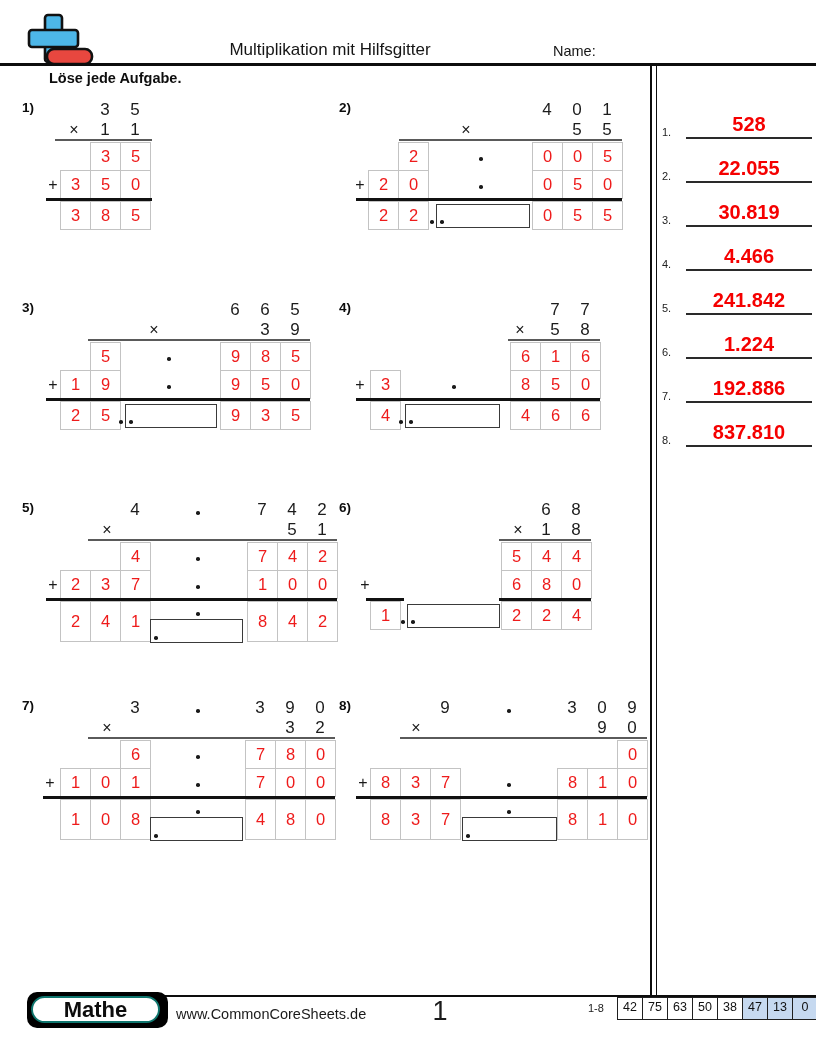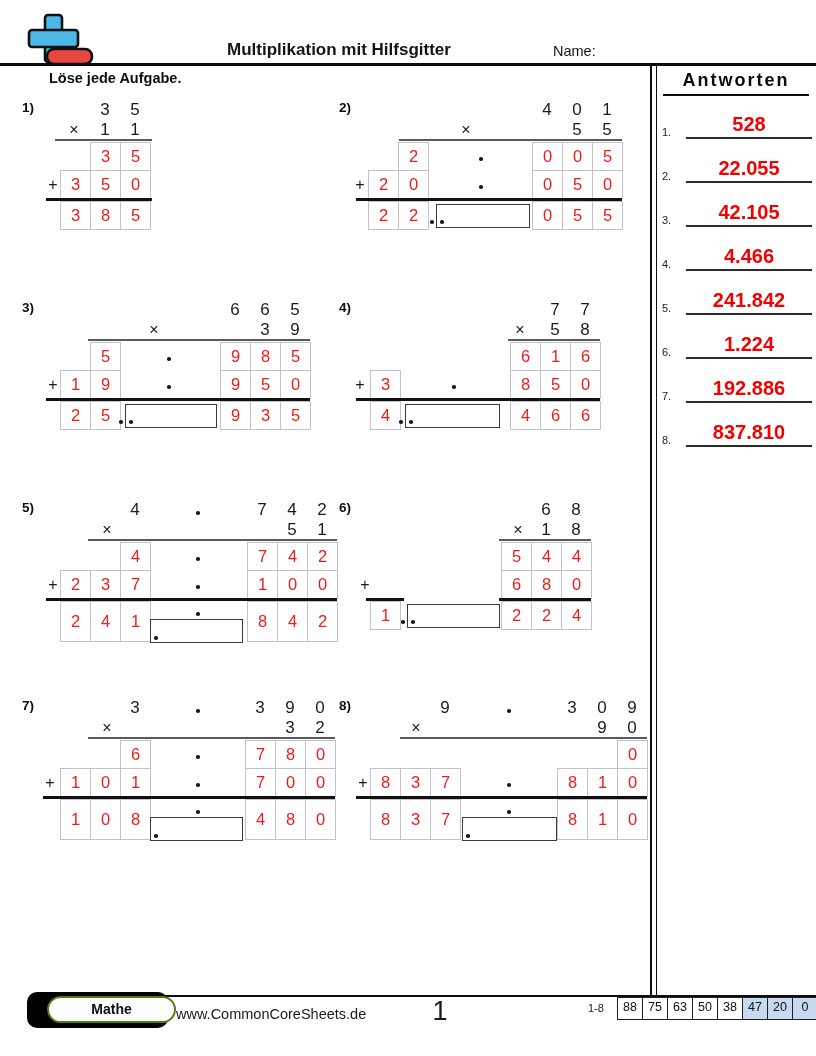--- a/index.html
+++ b/index.html
@@ -1,21 +1,21 @@
 <!DOCTYPE html>
 <html><head>
 <meta charset="utf-8">
 <style>
   html,body{margin:0;padding:0;background:#fff;}
   .page{position:relative;width:816px;height:1056px;background:#ffffff;overflow:hidden;
         font-family:"Liberation Sans",sans-serif;color:#111;}
   .abs{position:absolute;}
   
-  .page-title{position:absolute;left:159px;top:40px;width:360px;text-align:center;
-              font-size:17px;color:#151515;font-weight:bold;}
+  .page-title{position:absolute;left:150px;top:40px;width:360px;text-align:center;
+              font-size:17px;color:#151515;}
   .name-label{position:absolute;left:553px;top:43px;font-size:14.5px;color:#151515;}
   .answer-key{position:absolute;left:614px;top:40px;width:190px;text-align:center;
               font-size:17px;font-weight:bold;color:#f50000;}
   .header-rule{position:absolute;left:0;top:63px;width:816px;height:2.5px;background:#0d0d0d;}
   .instruction{position:absolute;left:21px;top:70px;font-size:14.5px;font-weight:bold;color:#0d0d0d;margin-left:28px;}
   
   .problem-label{position:absolute;font-size:13.5px;font-weight:bold;color:#0d0d0d;}
   .bdigit{position:absolute;width:30px;height:20px;line-height:20px;text-align:center;
           font-size:17px;color:#1c1c1c;}
   .rcell{position:absolute;width:31px;border:1px solid #c3c3c3;background:#fff;
@@ -30,23 +30,23 @@
                  font-size:18px;font-weight:bold;letter-spacing:2px;color:#0d0d0d;
                  border-bottom:2.2px solid #0d0d0d;padding-bottom:3px;}
   .answer-item{position:absolute;left:656px;width:158px;height:28px;}
   .answer-num{position:absolute;left:6px;bottom:1px;font-size:11px;color:#222;}
   .answer-line{position:absolute;left:30px;width:126px;bottom:0;height:1.6px;background:#2a2a2a;}
   .answer-value{position:absolute;left:30px;width:126px;bottom:3px;text-align:center;
                 font-size:20px;font-weight:bold;color:#f50000;}
   
   .footer-rule{position:absolute;left:165px;top:995px;width:651px;height:2px;background:#0d0d0d;}
   .badge-bg{position:absolute;left:27px;top:992px;width:141px;height:36px;background:#000;border-radius:10px;}
-  .badge-pill{position:absolute;left:47px;top:996px;width:129px;height:27px;background:#fff;
-              border:2px solid #4d7c0f;border-radius:14px;box-sizing:border-box;
-              text-align:center;line-height:23px;font-size:14px;font-weight:bold;color:#0d0d0d;}
+  .badge-pill{position:absolute;left:31px;top:996px;width:129px;height:27px;background:#fff;
+              border:2px solid #0f766e;border-radius:14px;box-sizing:border-box;
+              text-align:center;line-height:23px;font-size:22px;font-weight:bold;color:#0d0d0d;}
   .site-url{position:absolute;left:176px;top:1006px;font-size:14.5px;color:#1a1a1a;}
   .page-number{position:absolute;left:420px;top:996px;width:40px;text-align:center;font-size:27px;color:#1a1a1a;}
   .score-range{position:absolute;left:588px;top:1002px;font-size:11px;color:#1a1a1a;}
   .score-cell{position:absolute;top:997px;width:26px;height:23px;border:1.6px solid #1f1f1f;
               box-sizing:border-box;text-align:center;line-height:19px;font-size:12.5px;color:#111;background:#fff;}
   .score-cell.hl{background:#c6d9f0;}
 </style>
 </head>
 <body>
 
@@ -293,35 +293,34 @@
         <div class="rcell" style="left: 587px; top: 799px; height: 41px; line-height: 39px;">1</div>
         <div class="rcell" style="left: 617px; top: 799px; height: 41px; line-height: 39px;">0</div>
         <div class="sep-dot" style="left: 507px; top: 810px;"></div>
         <div class="answer-box" style="left: 462px; top: 817px; width: 95px;"></div>
         <div class="sep-dot" style="left: 466px; top: 834px;"></div>
       </div>
     </div>
 
   <div class="vline" style="left:650px;top:66px;height:930px;"></div>
   <div class="vline" style="left:655.5px;top:66px;height:930px;"></div>
-  <div class="answers-title">Antworten</div>
   <div id="answers">
       <div class="answer-item" style="top: 111px;">
         <div class="answer-num">1.</div>
         <div class="answer-value">528</div>
         <div class="answer-line"></div>
       </div>
       <div class="answer-item" style="top: 155px;">
         <div class="answer-num">2.</div>
         <div class="answer-value">22.055</div>
         <div class="answer-line"></div>
       </div>
       <div class="answer-item" style="top: 199px;">
         <div class="answer-num">3.</div>
-        <div class="answer-value">42.105</div>
+        <div class="answer-value">30.819</div>
         <div class="answer-line"></div>
       </div>
       <div class="answer-item" style="top: 243px;">
         <div class="answer-num">4.</div>
         <div class="answer-value">4.466</div>
         <div class="answer-line"></div>
       </div>
       <div class="answer-item" style="top: 287px;">
         <div class="answer-num">5.</div>
         <div class="answer-value">241.842</div>
@@ -344,23 +343,23 @@
       </div>
     </div>
 
   <div class="footer-rule"></div>
   <div class="badge-bg"></div>
   <div class="badge-pill">Mathe</div>
   <div class="site-url">www.CommonCoreSheets.de</div>
   <div class="page-number">1</div>
   <div class="score-range">1-8</div>
   <div id="scores">
-      <div class="score-cell" style="left: 617px;">88</div>
+      <div class="score-cell" style="left: 617px;">42</div>
       <div class="score-cell" style="left: 642px;">75</div>
       <div class="score-cell" style="left: 667px;">63</div>
       <div class="score-cell" style="left: 692px;">50</div>
       <div class="score-cell" style="left: 717px;">38</div>
       <div class="score-cell hl" style="left: 742px;">47</div>
-      <div class="score-cell hl" style="left: 767px;">20</div>
+      <div class="score-cell hl" style="left: 767px;">13</div>
       <div class="score-cell hl" style="left: 792px;">0</div>
     </div>
 
 </div>
 
 </body></html>

